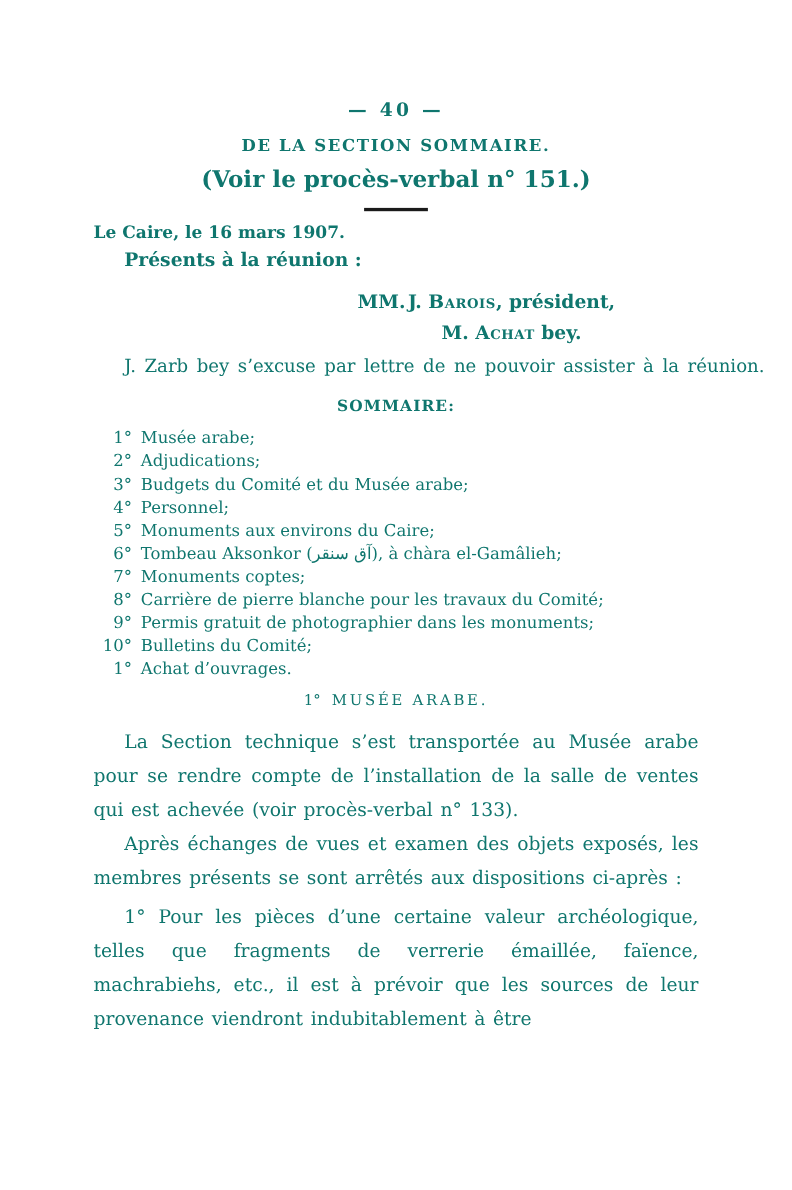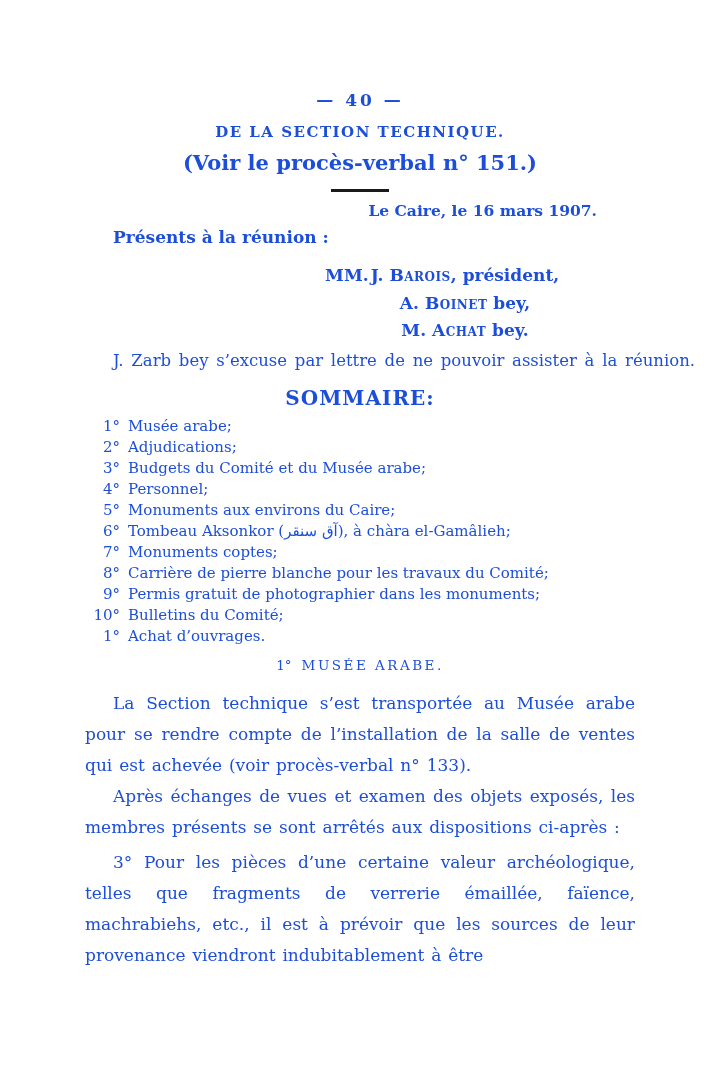--- a/index.html
+++ b/index.html
@@ -1,21 +1,21 @@
 <!DOCTYPE html>
 <html><head>
 <meta charset="utf-8">
 <style>
   html, body { margin: 0; padding: 0; }
   .page {
     position: relative;
     width: 720px;
     height: 1082px;
     background: #ffffff;
-    color: #1d4ed8;
+    color: #0f766e;
     font-family: "DejaVu Serif", "Liberation Serif", serif;
     overflow: hidden;
     box-sizing: border-box;
     padding-top: 90px;
   }
   .content { width: 550px; margin: 0 auto 0 85px; }
 
   .page-number {
     text-align: center;
     font-size: 17px;
@@ -53,21 +53,21 @@
     line-height: 19px;
   }
   .rule {
     width: 58px;
     height: 3px;
     background: #1a1a1a;
     margin: 17px auto 0 auto;
   }
   .dateline {
     margin-top: 9px;
-    text-align: right;
+    text-align: left;
     padding-right: 38px;
     font-size: 15.5px;
     font-weight: 600;
     line-height: 20px;
   }
   .presents {
     margin-top: 5px;
     font-size: 17px;
     font-weight: 600;
     text-indent: 28px;
@@ -89,21 +89,21 @@
     font-size: 16.5px;
     font-weight: 500;
     text-indent: 28px;
     white-space: nowrap;
     word-spacing: 2.5px;
     line-height: 22px;
   }
   .sommaire-heading {
     margin-top: 16px;
     text-align: center;
-    font-size: 20px;
+    font-size: 14px;
     font-weight: bold;
     letter-spacing: 1px;
     line-height: 20px;
   }
   .sommaire-list {
     margin-top: 8px;
     font-size: 15px;
     font-weight: 400;
     line-height: 21px;
   }
@@ -135,33 +135,32 @@
 </style>
 </head>
 <body>
 
 <div class="page">
   <div class="content">
 
     <div class="page-number">— 40 —</div>
 
 
-    <div class="subtitle">DE LA SECTION TECHNIQUE.</div>
+    <div class="subtitle">DE LA SECTION SOMMAIRE.</div>
 
     <div class="reference">(Voir le procès-verbal n° 151.)</div>
 
     <div class="rule"></div>
 
     <div class="dateline">Le Caire, le 16 mars 1907.</div>
 
     <div class="presents">Présents à la réunion :</div>
 
     <div class="attendees">
       <div class="attendee-row"><span class="att-prefix">MM.</span><span>J. </span><span class="att-surname">Barois</span><span>, président,</span></div>
-      <div class="attendee-row"><span class="att-prefix"></span><span>A. </span><span class="att-surname">Boinet</span><span> bey,</span></div>
       <div class="attendee-row"><span class="att-prefix"></span><span>M. </span><span class="att-surname">Achat</span><span> bey.</span></div>
     </div>
 
     <div class="excuse">J. Zarb bey s’excuse par lettre de ne pouvoir assister à la réunion.</div>
 
     <div class="sommaire-heading">SOMMAIRE:</div>
 
     <div class="sommaire-list">
       <div class="som-row"><span class="som-num">1°</span><span>Musée arabe;</span></div>
       <div class="som-row"><span class="som-num">2°</span><span>Adjudications;</span></div>
@@ -173,16 +172,16 @@
       <div class="som-row"><span class="som-num">8°</span><span>Carrière de pierre blanche pour les travaux du Comité;</span></div>
       <div class="som-row"><span class="som-num">9°</span><span>Permis gratuit de photographier dans les monuments;</span></div>
       <div class="som-row"><span class="som-num">10°</span><span>Bulletins du Comité;</span></div>
       <div class="som-row"><span class="som-num">1°</span><span>Achat d’ouvrages.</span></div>
     </div>
 
     <div class="section-heading"><span class="sec-num">1°</span><span>MUSÉE ARABE.</span></div>
 
     <p class="para p1">La Section technique s’est transportée au Musée arabe pour se rendre compte de l’installation de la salle de ventes qui est achevée (voir procès-verbal n° 133).</p>
     <p class="para p2">Après échanges de vues et examen des objets exposés, les membres présents se sont arrêtés aux dispositions ci-après :</p>
-    <p class="para p3">3° Pour les pièces d’une certaine valeur archéologique, telles que fragments de verrerie émaillée, faïence, machrabiehs, etc., il est à prévoir que les sources de leur provenance viendront indubitablement à être</p>
+    <p class="para p3">1° Pour les pièces d’une certaine valeur archéologique, telles que fragments de verrerie émaillée, faïence, machrabiehs, etc., il est à prévoir que les sources de leur provenance viendront indubitablement à être</p>
 
   </div>
 </div>
 
 </body></html>

